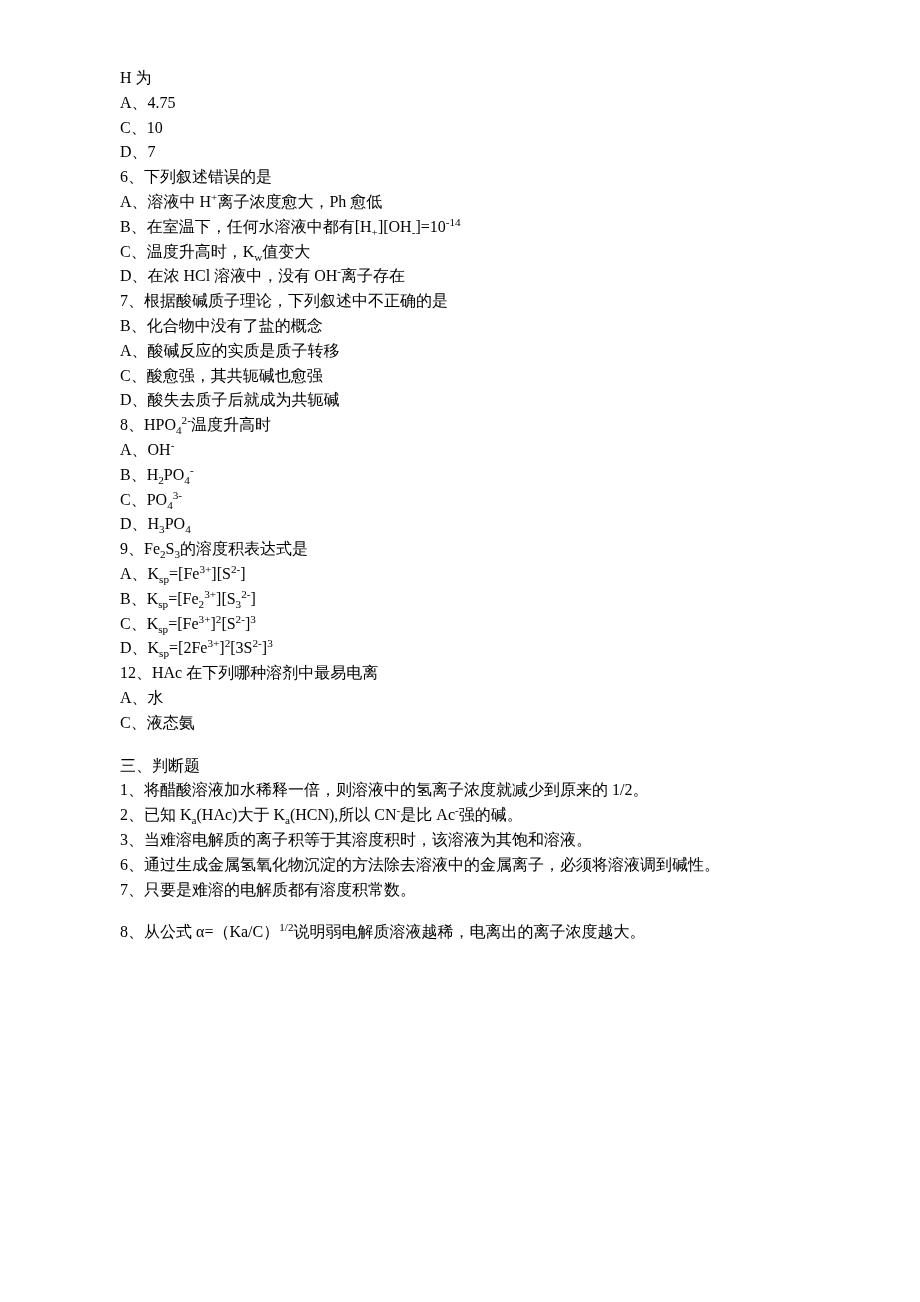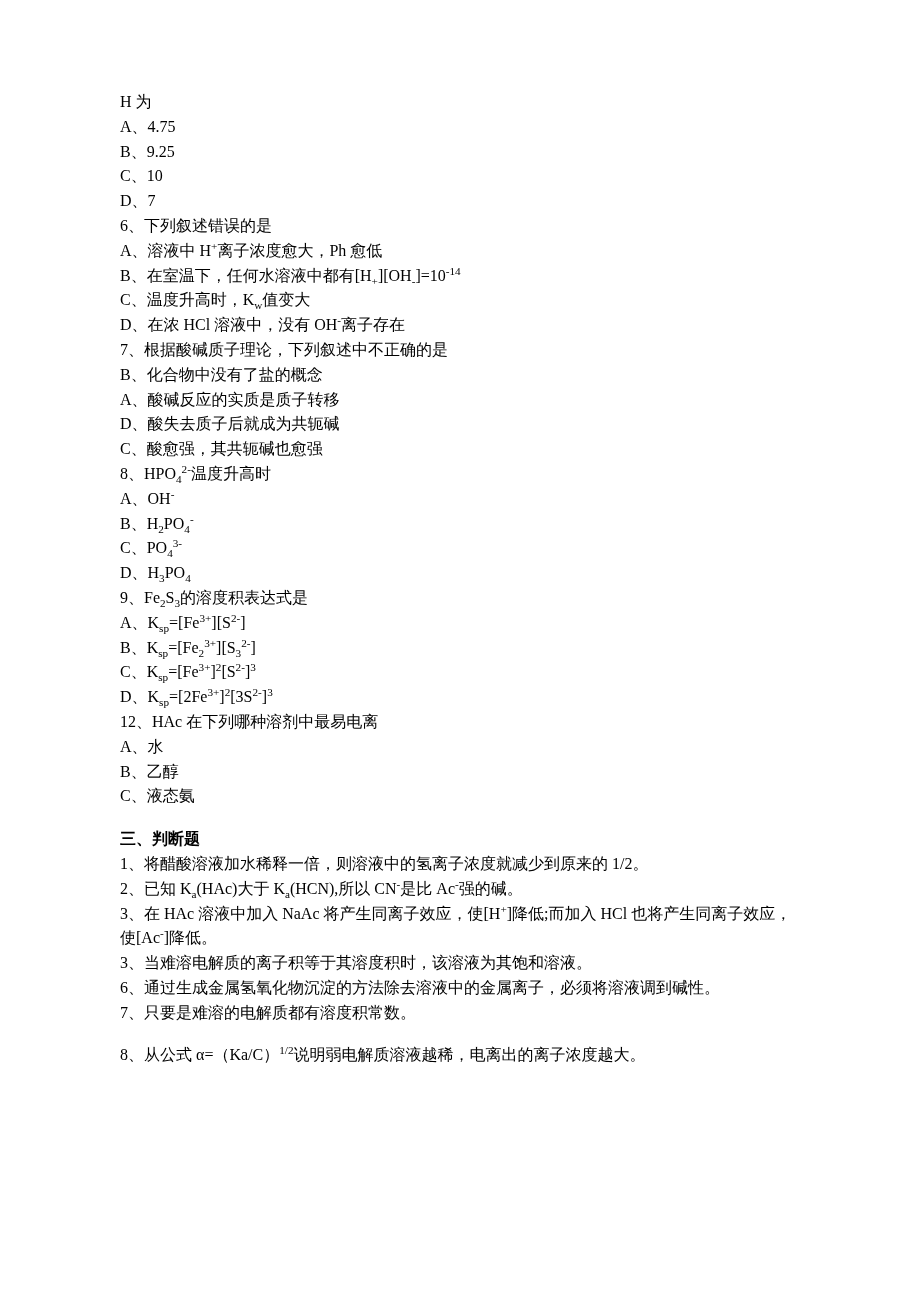--- a/index.html
+++ b/index.html
@@ -7,80 +7,77 @@
     padding: 0;
     background: #ffffff;
     font-family: "SimSun", "宋体", serif;
     font-size: 16px;
     color: #000;
     line-height: 1.55;
   }
   .page {
     width: 920px;
     min-height: 1302px;
-    padding: 90px 120px 90px 120px;
+    padding: 66px 120px 90px 120px;
     box-sizing: border-box;
   }
   .line {
     display: block;
   }
   .bold {
-    font-weight: bold;
+    font-weight: normal;
   }
   .gap {
     height: 18px;
   }
   sup, sub { font-size: 0.7em; line-height: 0; }
 </style>
 </head>
 <body>
 
 <div class="page">
 
   <span class="line">H 为</span>
   <span class="line">A、4.75</span>
-  <span class="line">B、9.25</span>
   <span class="line">C、10</span>
   <span class="line">D、7</span>
 
   <span class="line">6、下列叙述错误的是</span>
   <span class="line"><span>A、溶液中 H</span><sup>+</sup><span>离子浓度愈大，Ph 愈低</span></span>
   <span class="line"><span>B、在室温下，任何水溶液中都有[H</span><sub>+</sub><span>][OH</span><sub>-</sub><span>]=10</span><sup>-14</sup></span>
   <span class="line"><span>C、温度升高时，K</span><sub>w</sub><span>值变大</span></span>
   <span class="line"><span>D、在浓 HCl 溶液中，没有 OH</span><sup>-</sup><span>离子存在</span></span>
 
   <span class="line">7、根据酸碱质子理论，下列叙述中不正确的是</span>
   <span class="line">B、化合物中没有了盐的概念</span>
   <span class="line">A、酸碱反应的实质是质子转移</span>
+  <span class="line">C、酸愈强，其共轭碱也愈强</span>
   <span class="line">D、酸失去质子后就成为共轭碱</span>
-  <span class="line">C、酸愈强，其共轭碱也愈强</span>
 
   <span class="line"><span>8、HPO</span><sub>4</sub><sup>2-</sup><span>温度升高时</span></span>
   <span class="line"><span>A、OH</span><sup>-</sup></span>
   <span class="line"><span>B、H</span><sub>2</sub><span>PO</span><sub>4</sub><sup>-</sup></span>
   <span class="line"><span>C、PO</span><sub>4</sub><sup>3-</sup></span>
   <span class="line"><span>D、H</span><sub>3</sub><span>PO</span><sub>4</sub></span>
 
   <span class="line"><span>9、Fe</span><sub>2</sub><span>S</span><sub>3</sub><span>的溶度积表达式是</span></span>
   <span class="line"><span>A、K</span><sub>sp</sub><span>=[Fe</span><sup>3+</sup><span>][S</span><sup>2-</sup><span>]</span></span>
   <span class="line"><span>B、K</span><sub>sp</sub><span>=[Fe</span><sub>2</sub><sup>3+</sup><span>][S</span><sub>3</sub><sup>2-</sup><span>]</span></span>
   <span class="line"><span>C、K</span><sub>sp</sub><span>=[Fe</span><sup>3+</sup><span>]</span><sup>2</sup><span>[S</span><sup>2-</sup><span>]</span><sup>3</sup></span>
   <span class="line"><span>D、K</span><sub>sp</sub><span>=[2Fe</span><sup>3+</sup><span>]</span><sup>2</sup><span>[3S</span><sup>2-</sup><span>]</span><sup>3</sup></span>
 
   <span class="line">12、HAc 在下列哪种溶剂中最易电离</span>
   <span class="line">A、水</span>
-  <span class="line">B、乙醇</span>
   <span class="line">C、液态氨</span>
 
   <div class="gap"></div>
 
   <span class="line bold">三、判断题</span>
   <span class="line">1、将醋酸溶液加水稀释一倍，则溶液中的氢离子浓度就减少到原来的 1/2。</span>
   <span class="line"><span>2、已知 K</span><sub>a</sub><span>(HAc)大于 K</span><sub>a</sub><span>(HCN),所以 CN</span><sup>-</sup><span>是比 Ac</span><sup>-</sup><span>强的碱。</span></span>
-  <span class="line"><span>3、在 HAc 溶液中加入 NaAc 将产生同离子效应，使[H</span><sup>+</sup><span>]降低;而加入 HCl 也将产生同离子效应，使[Ac</span><sup>-</sup><span>]降低。</span></span>
   <span class="line">3、当难溶电解质的离子积等于其溶度积时，该溶液为其饱和溶液。</span>
   <span class="line">6、通过生成金属氢氧化物沉淀的方法除去溶液中的金属离子，必须将溶液调到碱性。</span>
   <span class="line">7、只要是难溶的电解质都有溶度积常数。</span>
 
   <div class="gap"></div>
 
   <span class="line"><span>8、从公式 α=（Ka/C）</span><sup>1/2</sup><span>说明弱电解质溶液越稀，电离出的离子浓度越大。</span></span>
 
 </div>
 

